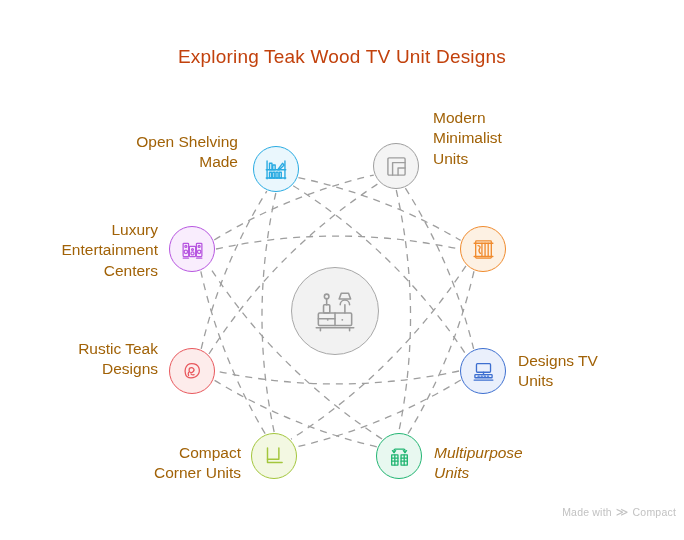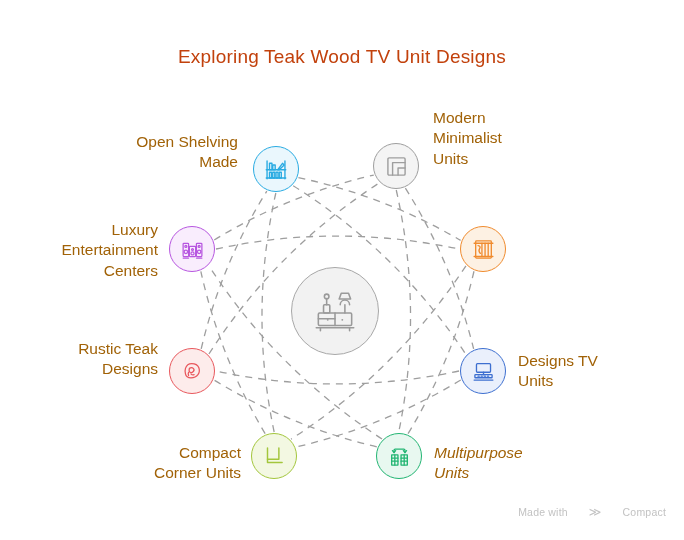--- a/index.html
+++ b/index.html
@@ -71,27 +71,27 @@
     white-space: pre-line;
   }
   .label.right {
     text-align: right;
   }
   .label.left {
     text-align: left;
   }
   .watermark {
     position: absolute;
-    right: 18px;
+    right: 8px;
     bottom: 22px;
     font-size: 10.5px;
     color: #c2c2c2;
     display: flex;
     align-items: center;
-    gap: 21px;
+    gap: 4px;
     letter-spacing: 0.2px;
   }
   .wm-glyph {
     display: inline-block;
     line-height: 1;
     font-size: 12px;
     color: #c2c2c2;
   }
 </style>
 </head>

